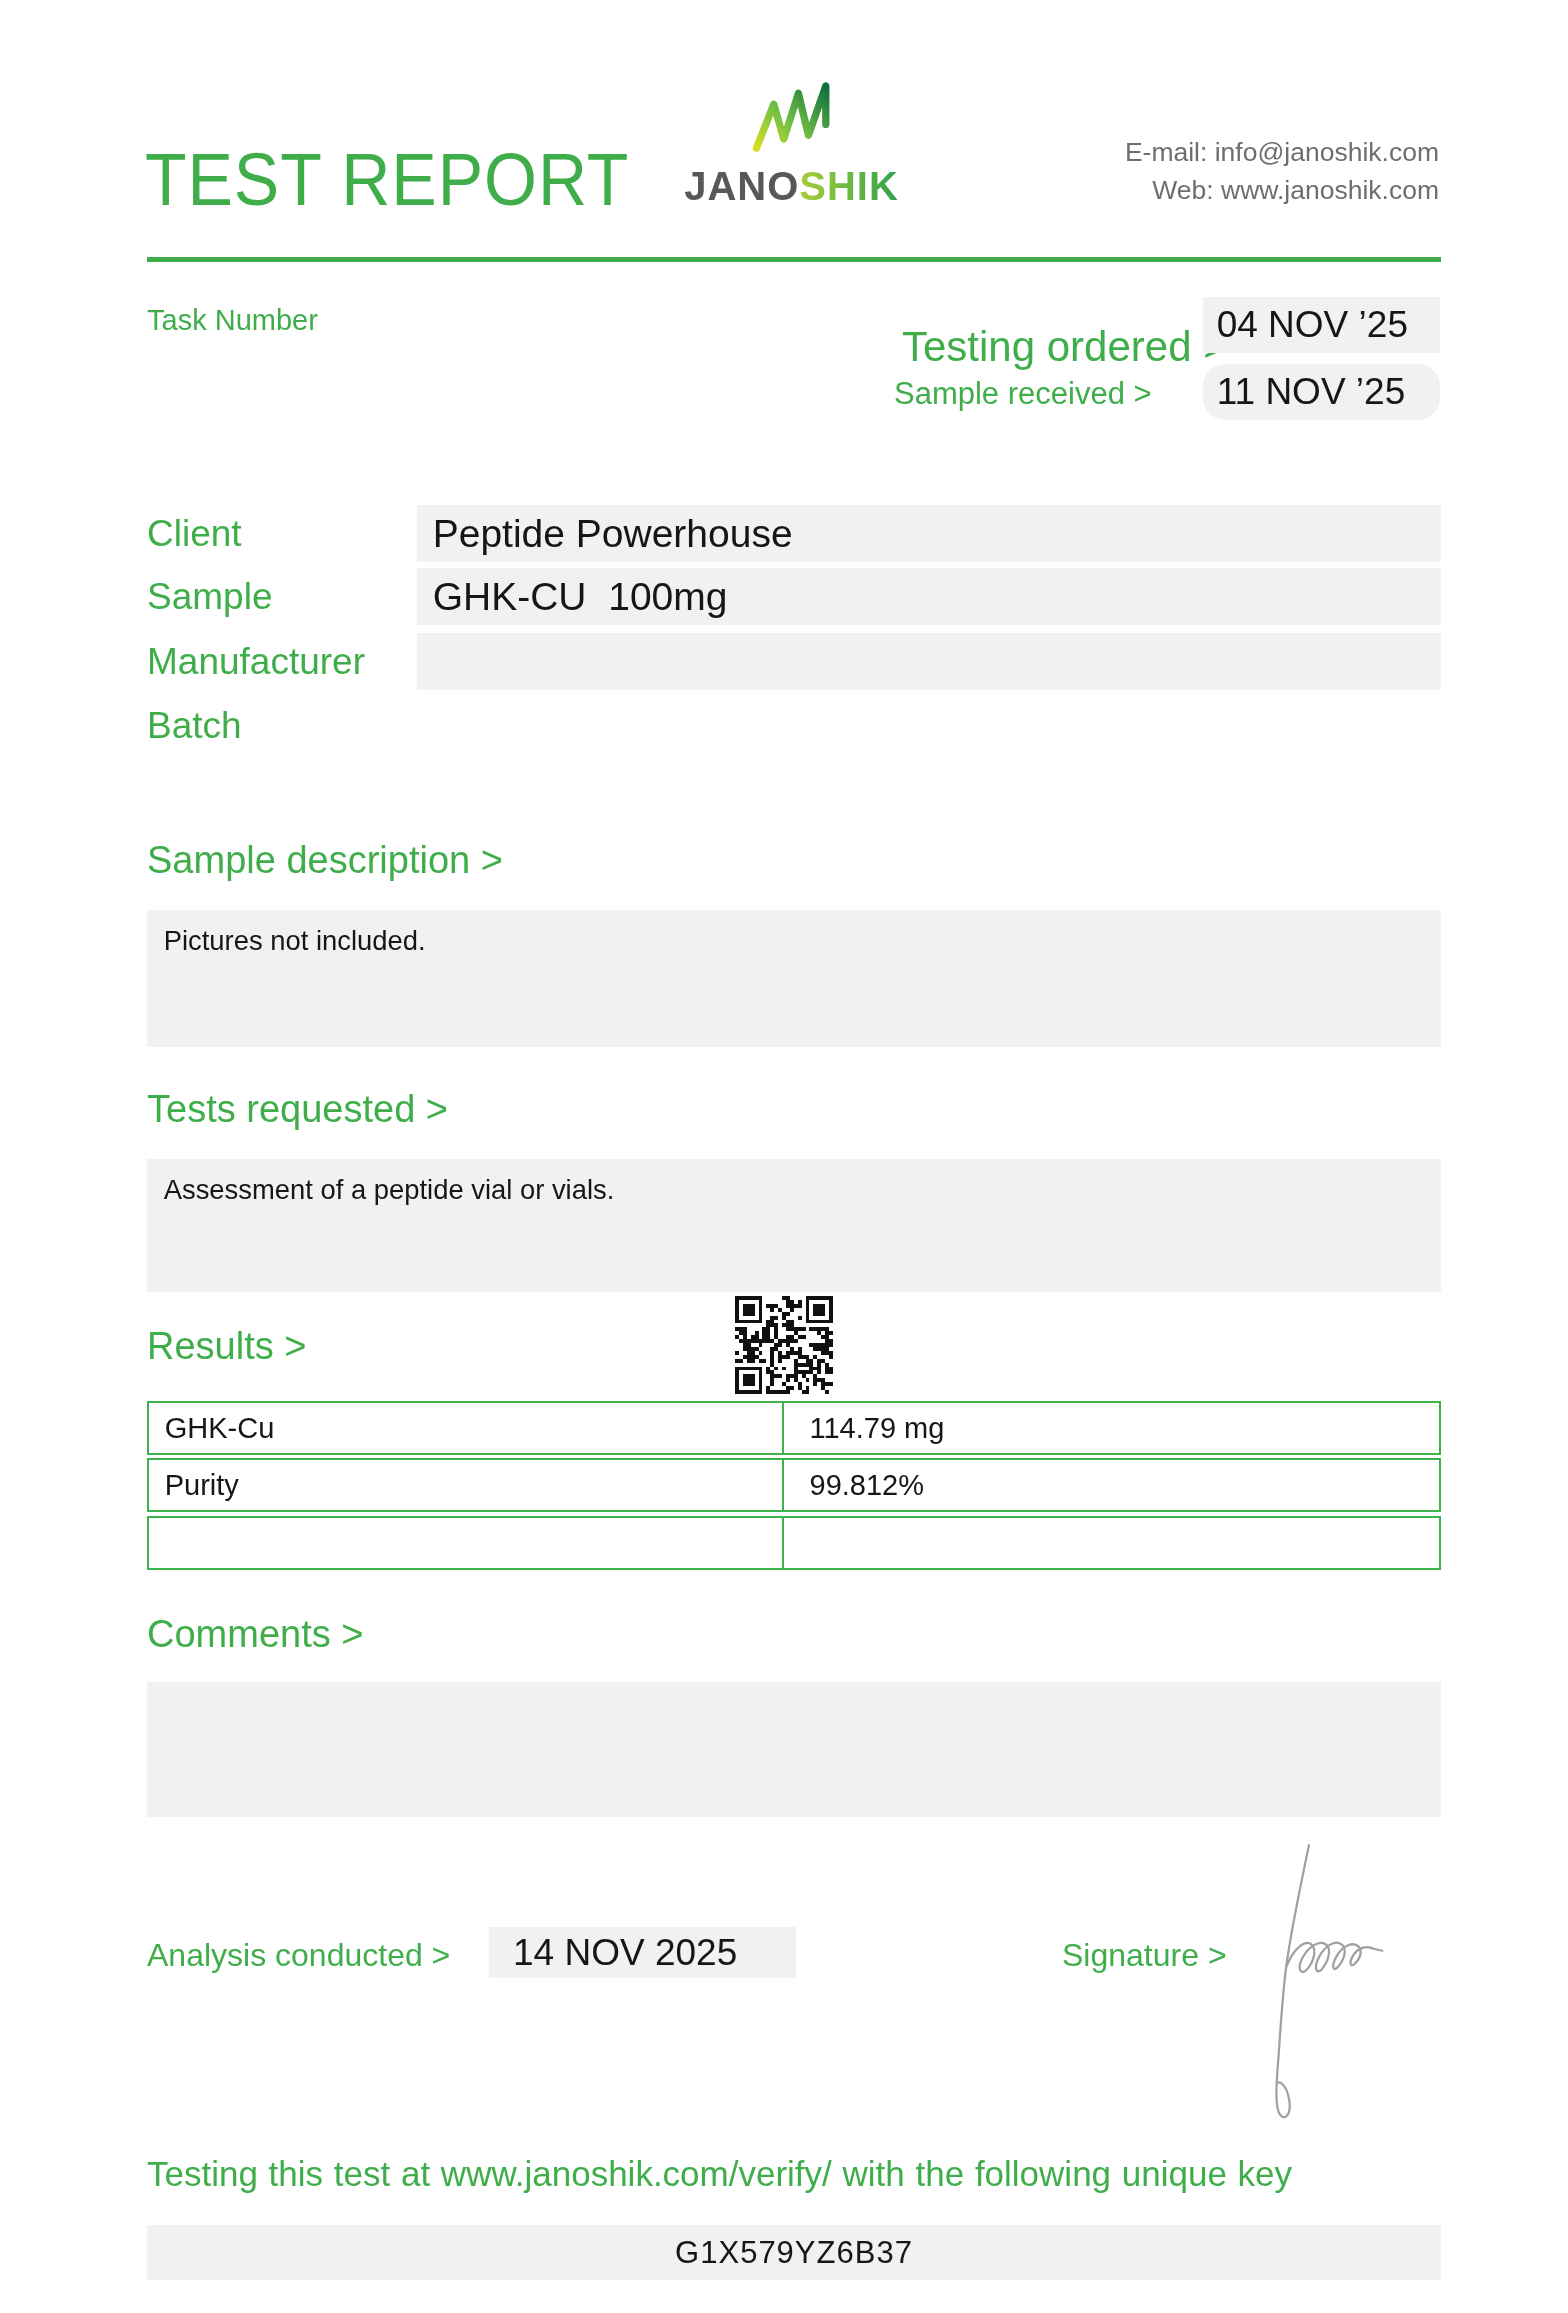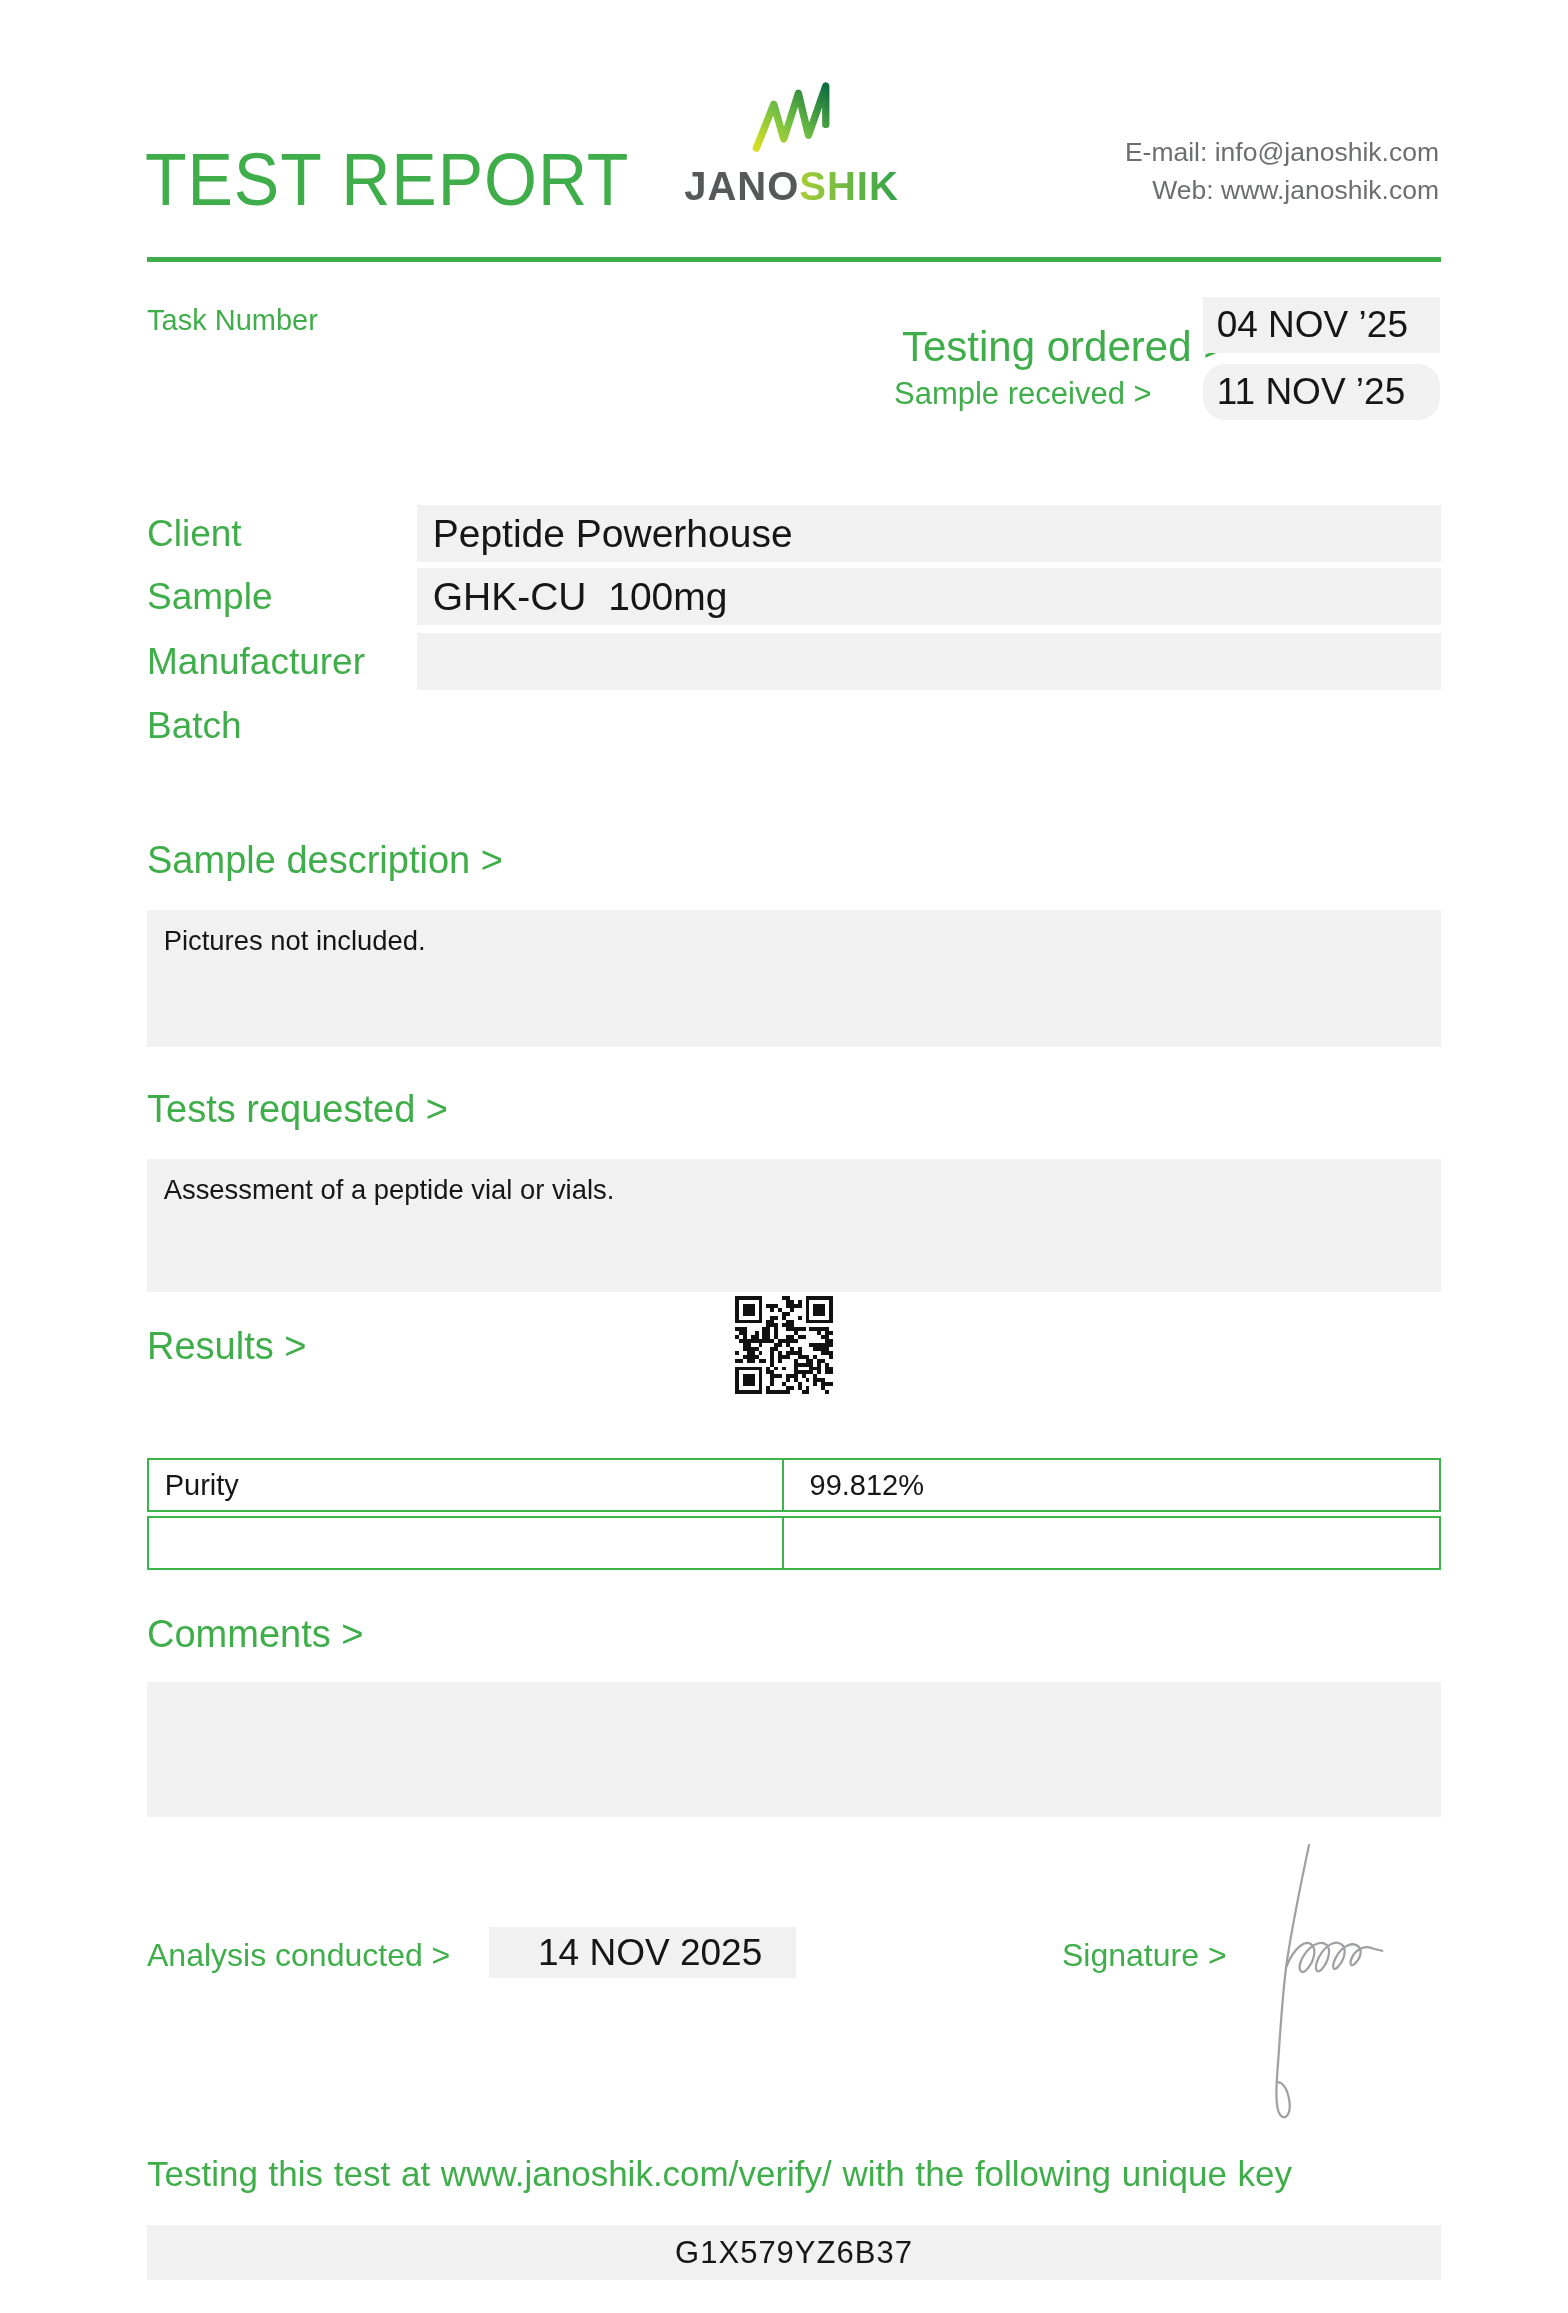--- a/index.html
+++ b/index.html
@@ -60,21 +60,21 @@
 
   
   .result-row{left:147px;width:1294px;height:54px;border:2.9px solid var(--border-green);display:flex;background:#fff;}
   .cell-name{width:635px;border-right:2.9px solid var(--border-green);display:flex;align-items:center;padding-left:15.7px;}
   .cell-value{flex:1;display:flex;align-items:center;padding-left:25.5px;}
   .result-row .txt{font-size:29px;color:var(--ink);white-space:pre;}
 
   
   .analysis-label{left:147px;top:1937px;font-size:32px;}
   .analysis-box{left:489px;top:1927px;width:307px;height:51px;}
-  .analysis-box .val{font-size:37px;line-height:51px;padding-left:3px;margin-left:46px;}
+  .analysis-box .val{font-size:37px;line-height:51px;padding-left:24px;}
   .signature-label{left:1062px;top:1937px;font-size:32px;}
   .signature{left:1264px;top:1839px;width:133px;height:290px;}
   .verify-text{left:147px;top:2154px;width:1294px;font-size:35px;color:var(--green);
     white-space:nowrap;word-spacing:1px;}
   .key-box{left:147px;top:2225px;width:1294px;height:55px;}
   .key-box .val{font-size:31px;line-height:55px;text-align:center;letter-spacing:1px;}
 </style>
 </head>
 <body>
 
@@ -369,20 +369,28 @@
           <rect fill="#fff" x="76" y="4" width="20" height="20"></rect>
           <rect x="80" y="8" width="12" height="12"></rect>
           <rect x="0" y="72" width="28" height="28"></rect>
           <rect fill="#fff" x="4" y="76" width="20" height="20"></rect>
           <rect x="8" y="80" width="12" height="12"></rect>
         </g>
       </svg>
   </div>
   <div class="abs section-heading" style="left:147px;top:1325px">Results &gt;</div>
 
+  <div class="abs result-row" style="top:1401px">
+    <div class="cell-name">
+        <span class="txt">GHK-Cu</span>
+      </div>
+    <div class="cell-value">
+        <span class="txt">114.79 mg</span>
+      </div>
+  </div>
   <div class="abs result-row" style="top:1458px">
     <div class="cell-name">
         <span class="txt">Purity</span>
       </div>
     <div class="cell-value">
         <span class="txt">99.812%</span>
       </div>
   </div>
   <div class="abs result-row" style="top:1516px">
     <div class="cell-name">

